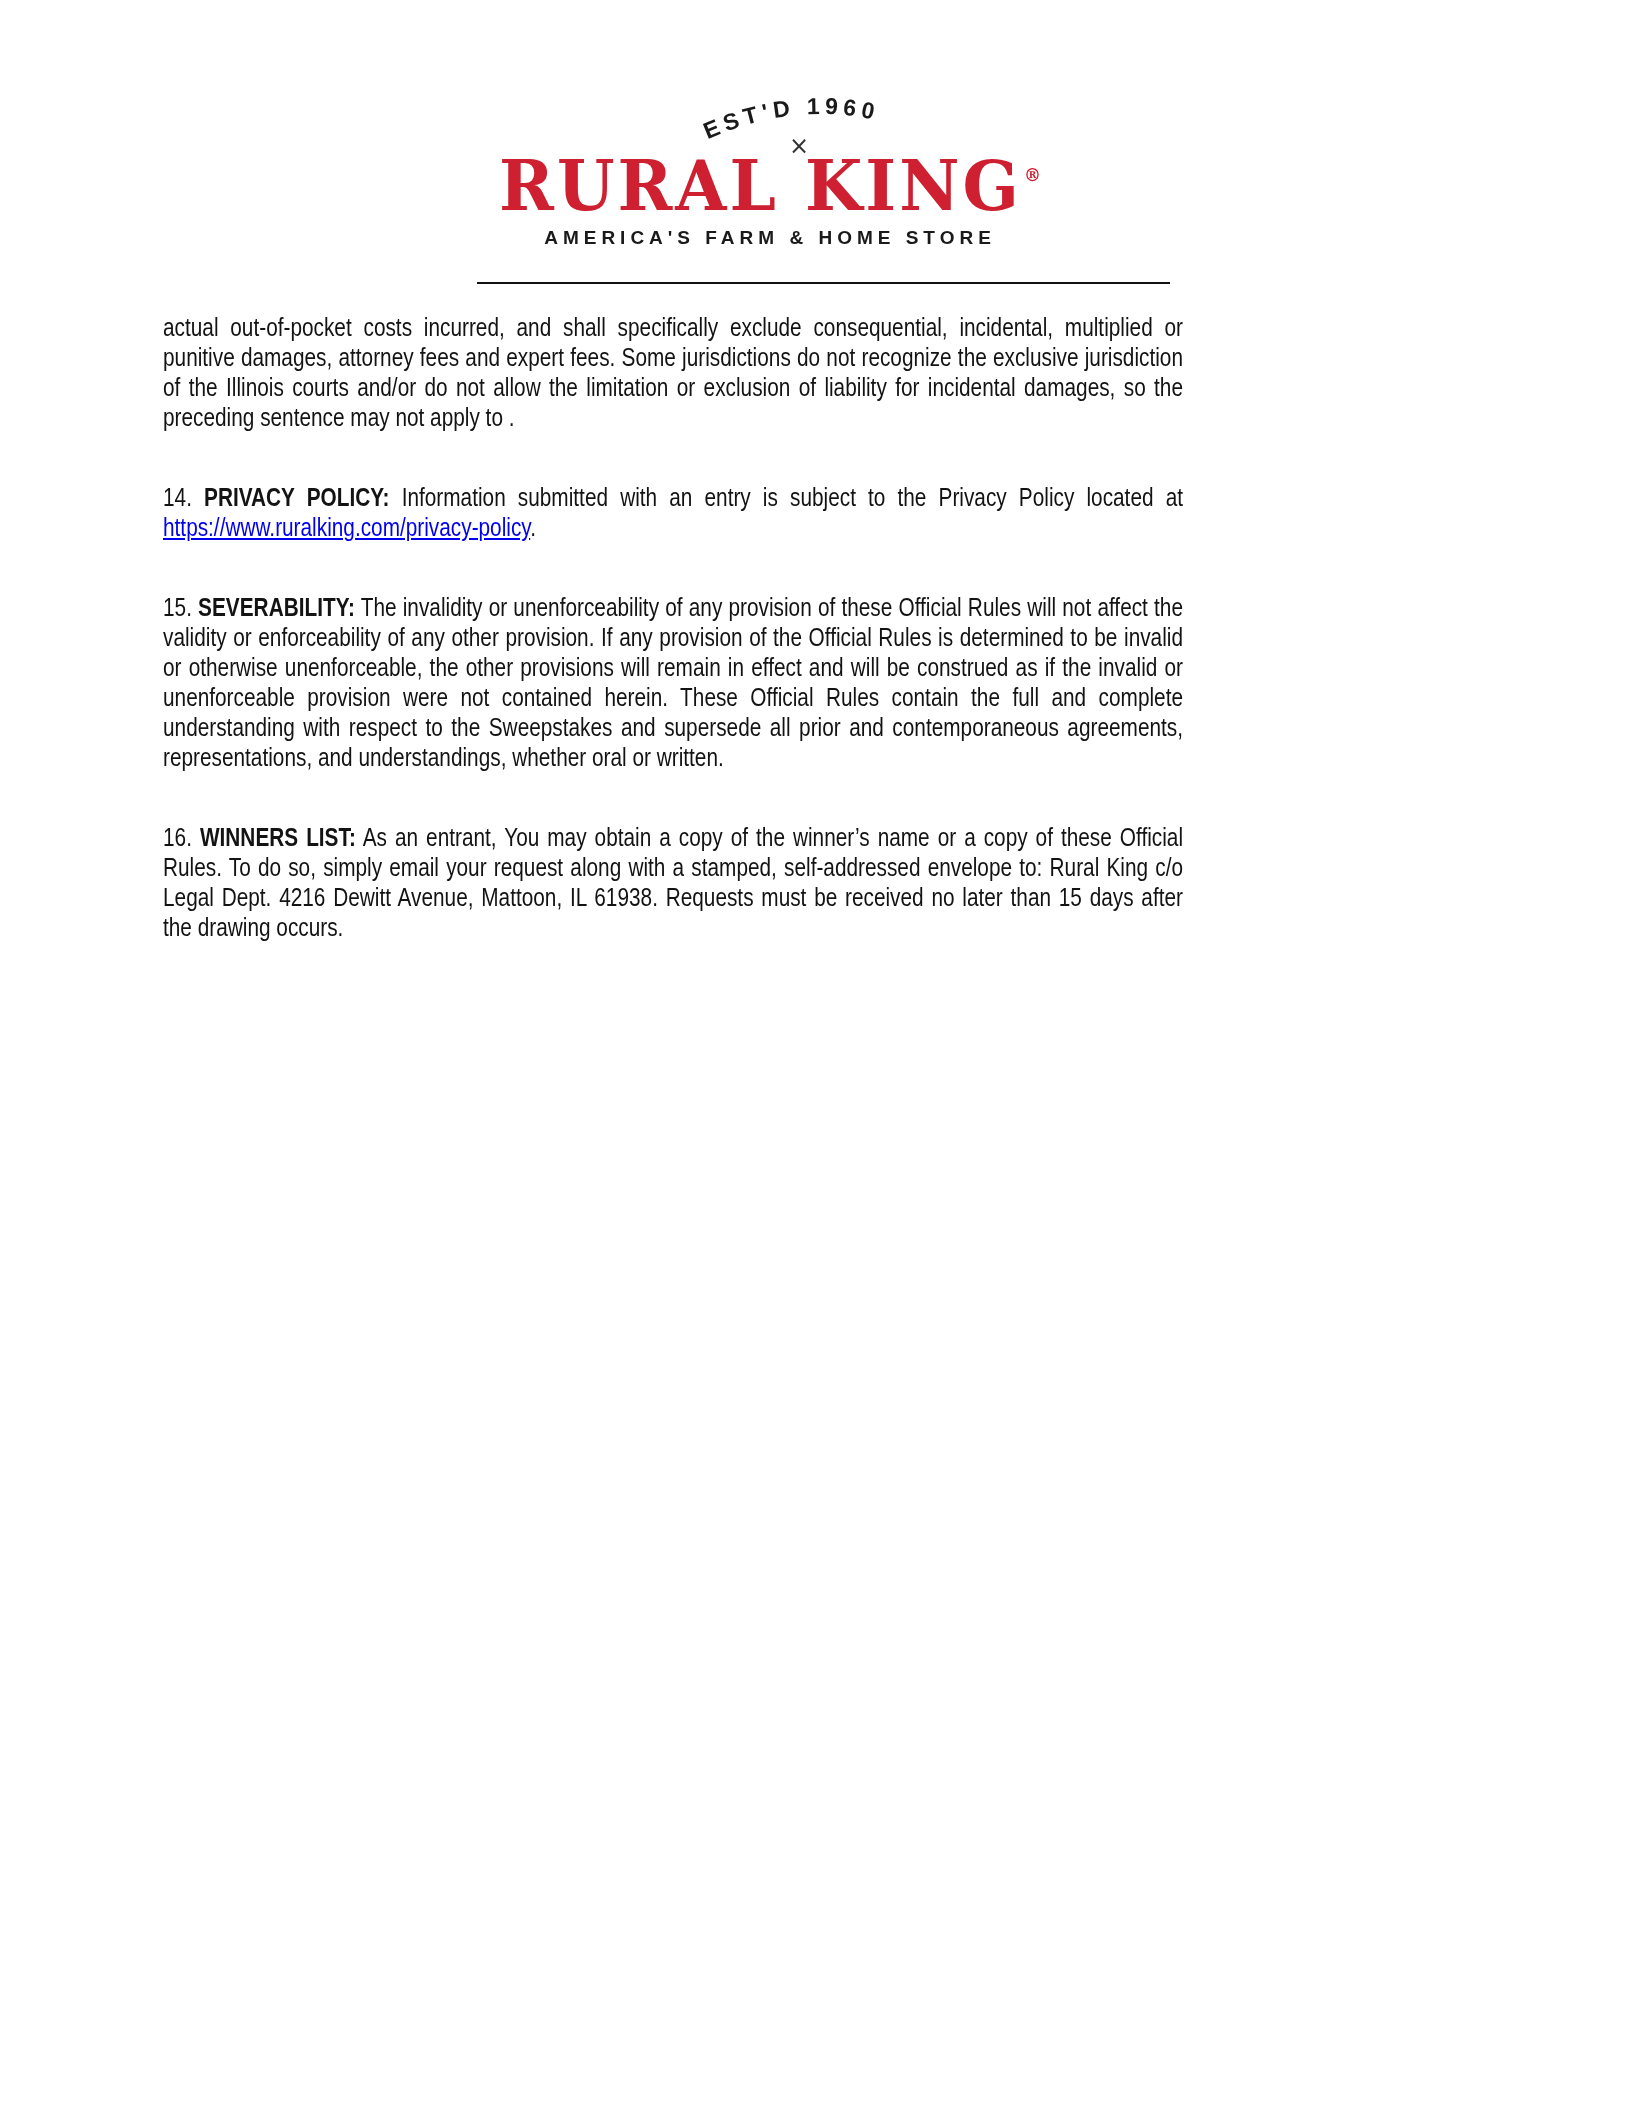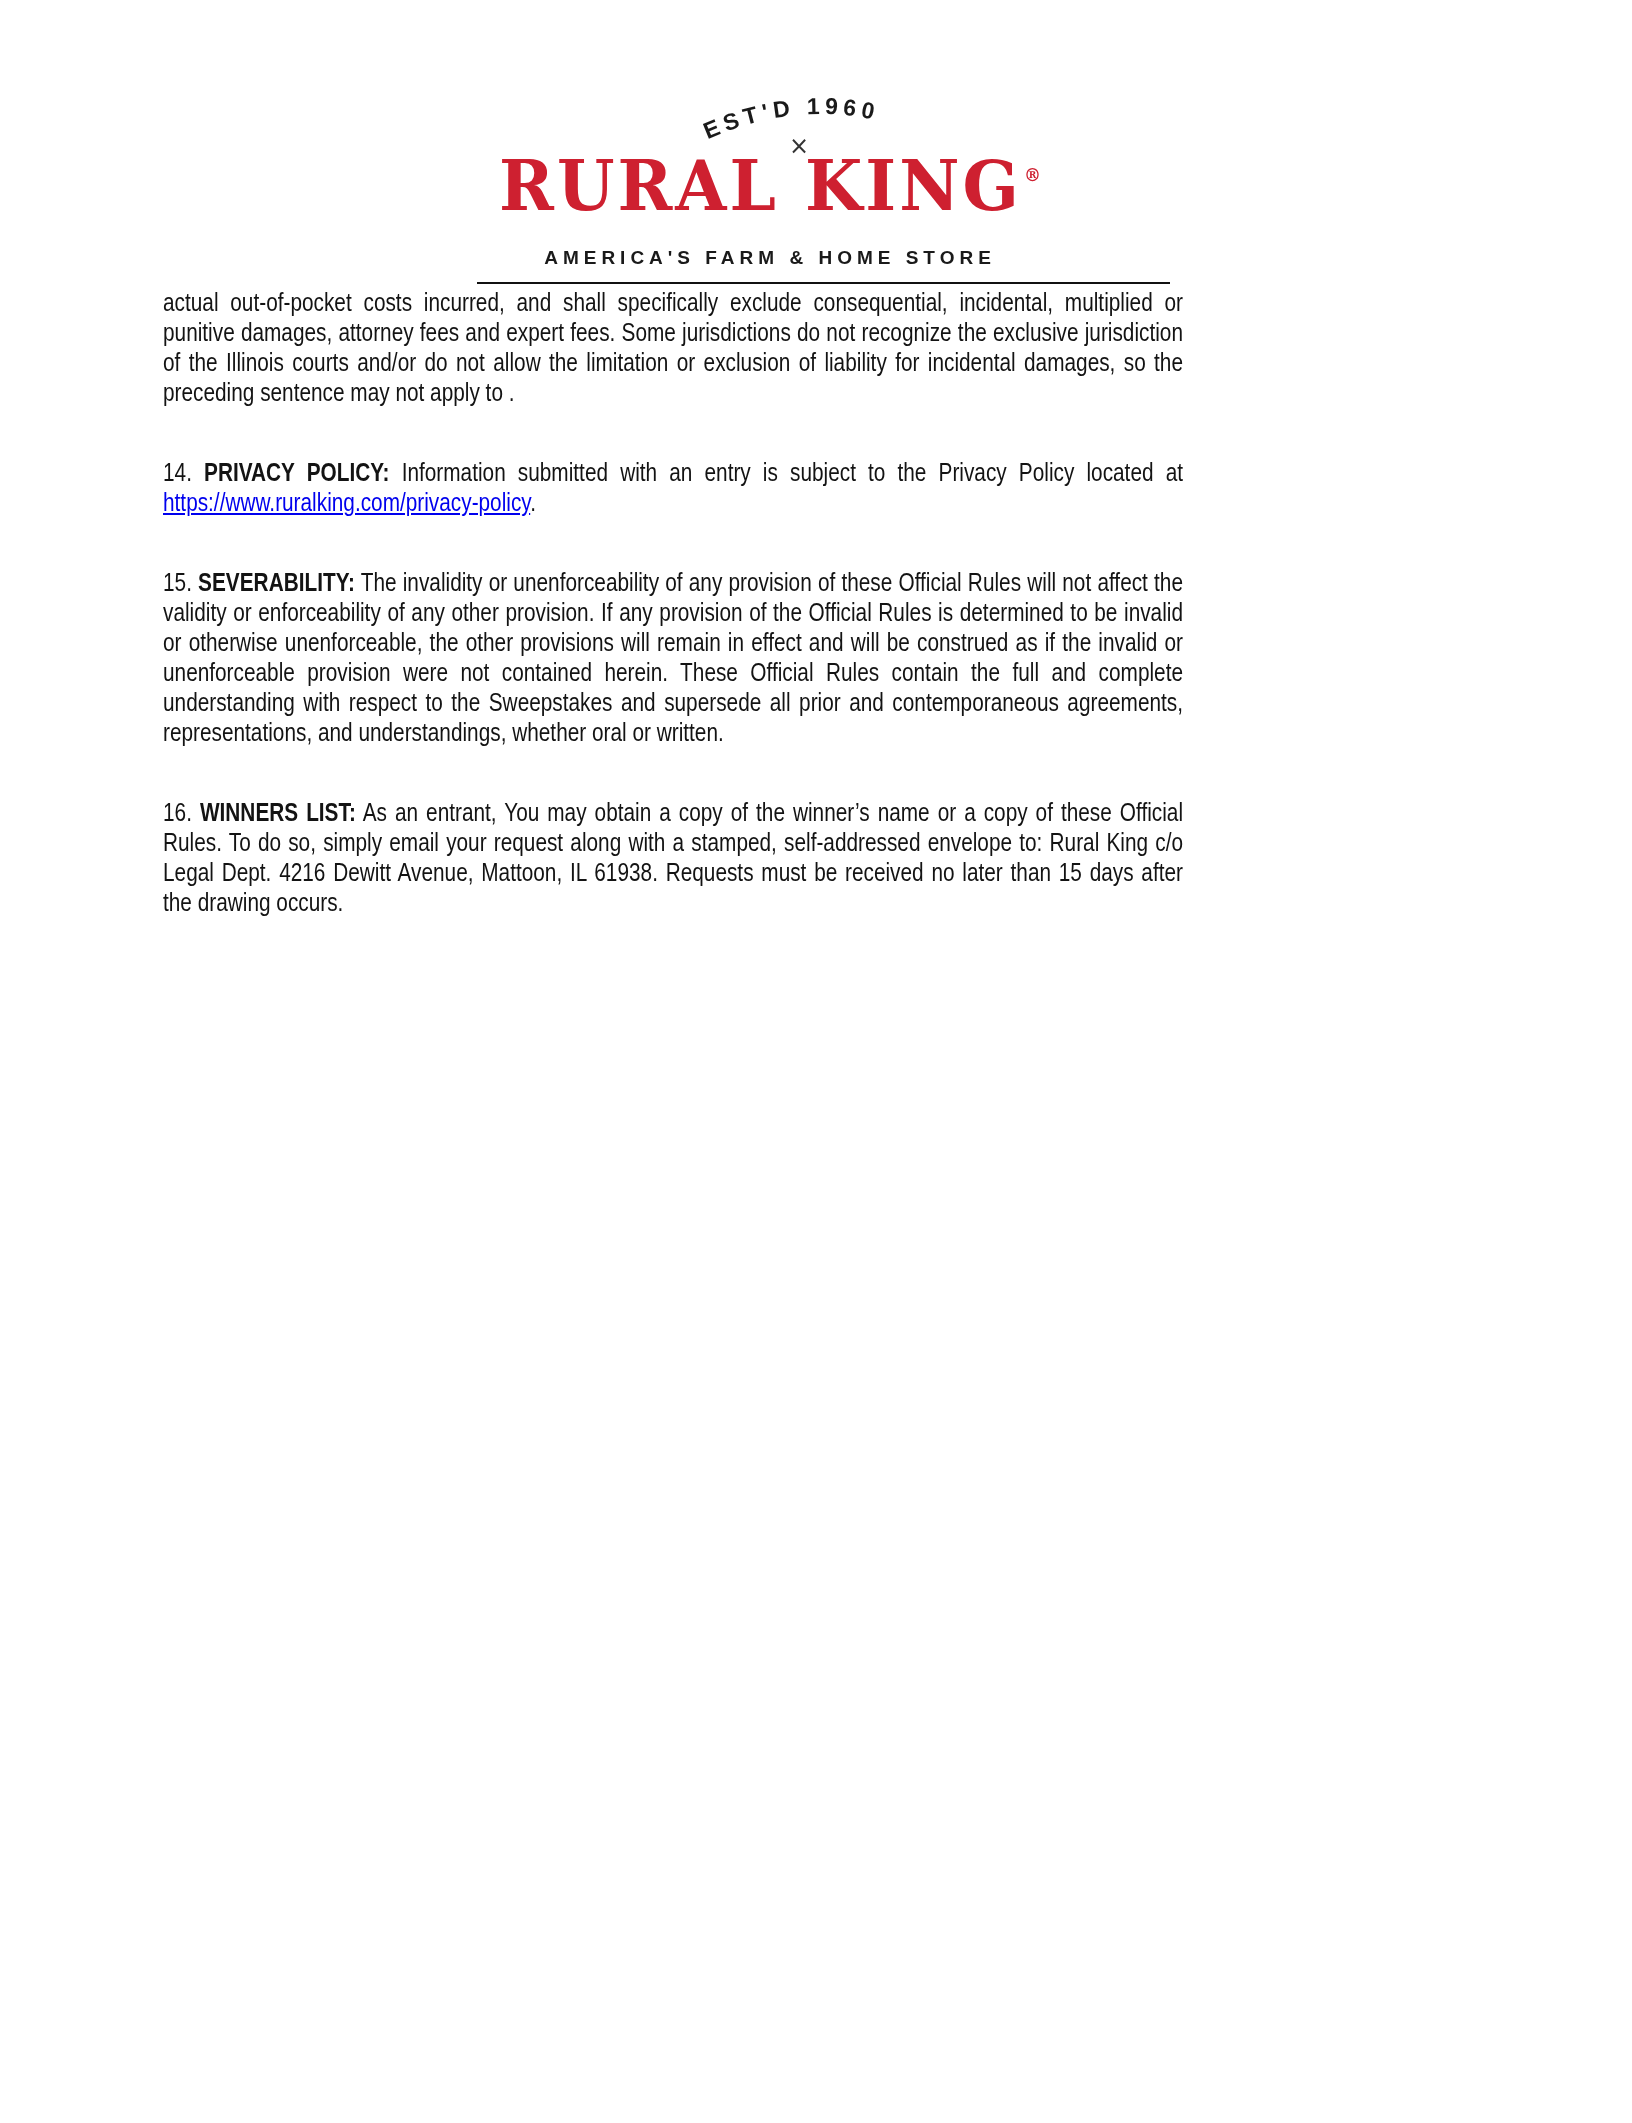--- a/index.html
+++ b/index.html
@@ -26,32 +26,32 @@
   }
   .brand {
     position:absolute; left:0; top:82px; width:666px;
     text-align:center; white-space:nowrap;
     font-family:"DejaVu Serif", serif; font-weight:800;
     font-size:66px; line-height:1; letter-spacing:3px;
     color:#CE2030; transform:scaleY(1.04); transform-origin:top center;
   }
   .brand .reg { font-size:17px; vertical-align:28px; letter-spacing:0; margin-left:2px; }
   .tagline {
-    position:absolute; left:0; top:177px; width:666px;
+    position:absolute; left:0; top:157px; width:666px;
     text-align:center; white-space:nowrap;
     font-weight:bold; font-size:19px; letter-spacing:5px; color:#1a1a1a;
   }
   .logo-rule {
     position:absolute; left:477px; top:282px; width:693px; height:0;
     border-top:2px solid #111111;
   }
 
   
   .content {
-    position:absolute; left:163px; top:287px; width:1020px;
+    position:absolute; left:163px; top:312px; width:1020px;
   }
   .condense {
     width:1275px;
     transform:scaleX(0.8); transform-origin:0 0;
   }
   .para {
     margin:0 0 50px 0;
     font-size:26px; line-height:30px;
     text-align:justify;
     color:#131313;

